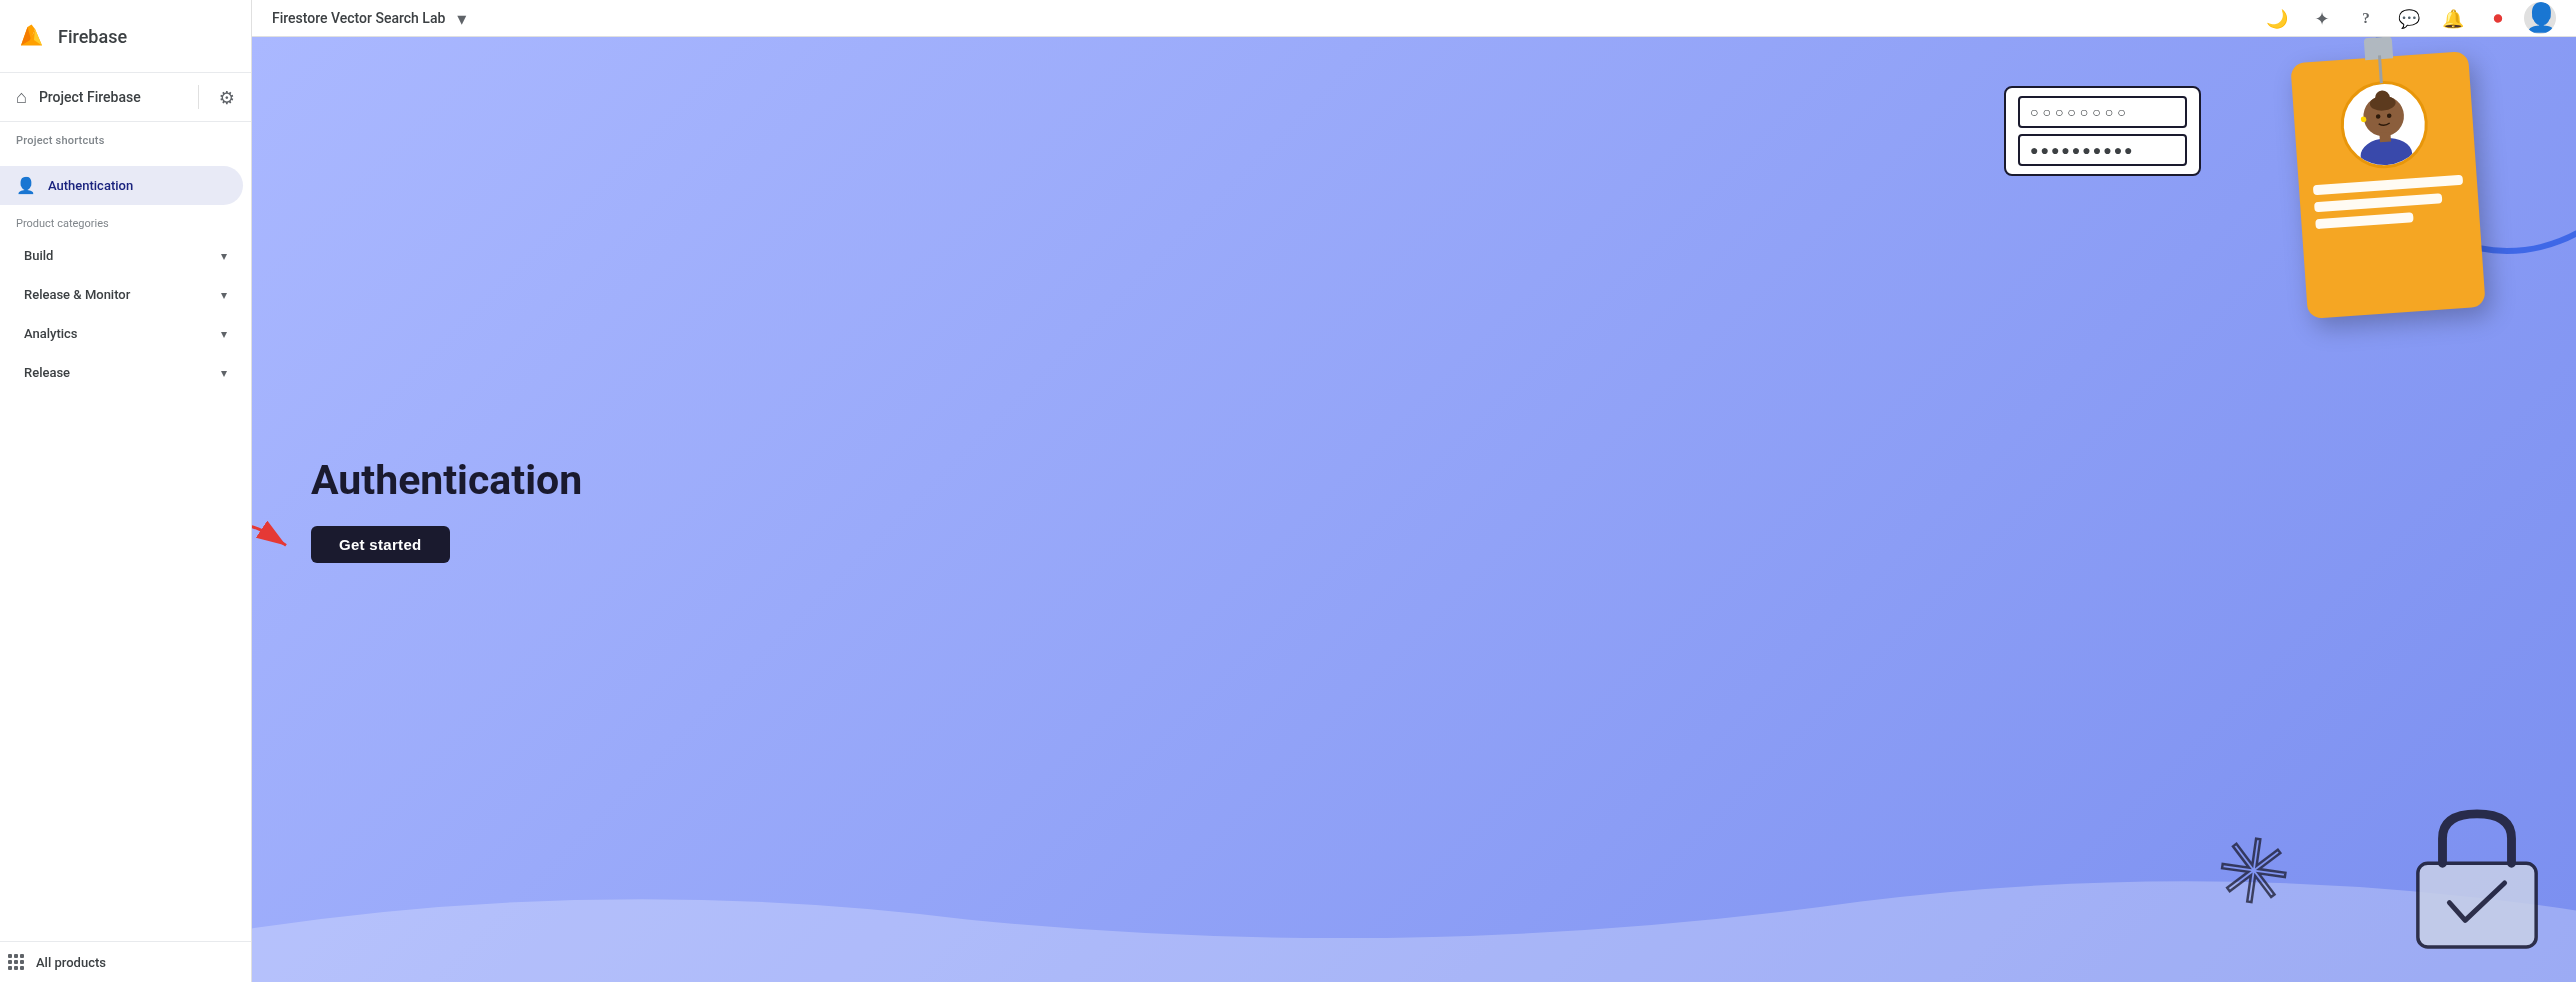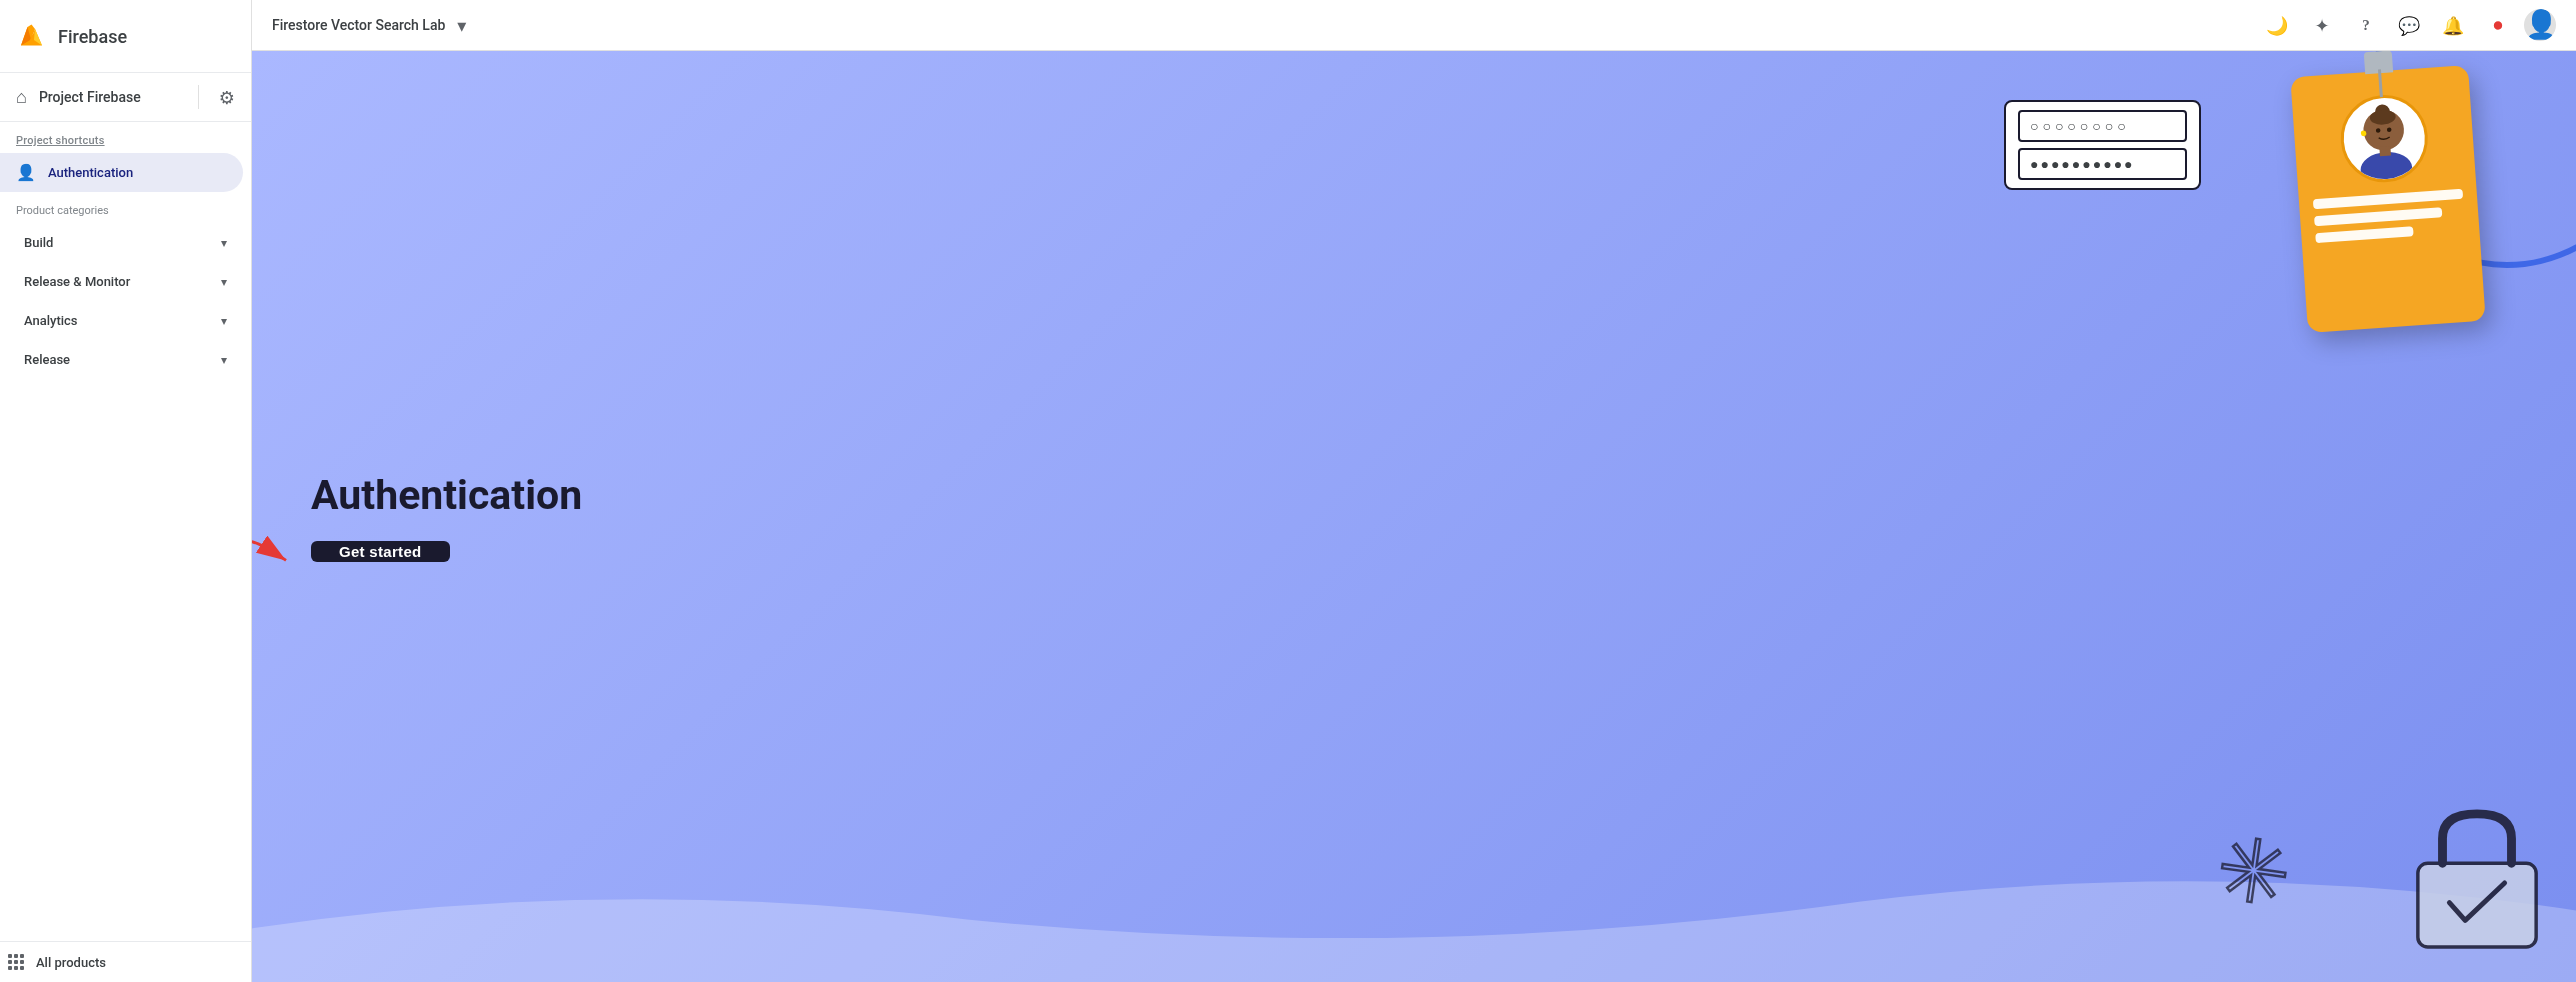--- a/index.html
+++ b/index.html
@@ -56,27 +56,26 @@
       flex: 1;
     }
 
     .gear-icon {
       color: #5f6368;
       font-size: 18px;
       cursor: pointer;
     }
 
     .section-label {
-      padding: 12px 16px 6px 16px;
+      padding: 12px 16px 19px 16px;
       font-size: 11px;
       font-weight: 500;
       color: #80868b;
       text-transform: none;
       letter-spacing: 0.02em;
-      text-decoration: underline;
     }
 
     .sidebar-item {
       display: flex;
       align-items: center;
       padding: 10px 16px;
       gap: 12px;
       cursor: pointer;
       border-radius: 0 24px 24px 0;
       margin-right: 8px;
@@ -143,21 +142,21 @@
       display: flex;
       flex-direction: column;
       overflow: hidden;
     }
 
     
     .topbar {
       display: flex;
       align-items: center;
       padding: 0 20px;
-      height: 51px;
+      height: 37px;
       background: #fff;
       border-bottom: 1px solid #e0e0e0;
       gap: 12px;
     }
 
     .project-name {
       font-size: 14px;
       font-weight: 500;
       color: #3c4043;
     }
@@ -228,21 +227,21 @@
       color: #2d3748;
       line-height: 1.6;
       margin-bottom: 32px;
     }
 
     .get-started-btn {
       background: #1a1a2e;
       color: #fff;
       border: none;
       border-radius: 6px;
-      padding: 2px 28px;
+      padding: 10px 28px;
       font-size: 15px;
       font-weight: 600;
       cursor: pointer;
       letter-spacing: 0.02em;
     }
 
     
     .illustration {
       position: absolute;
       right: 0;

